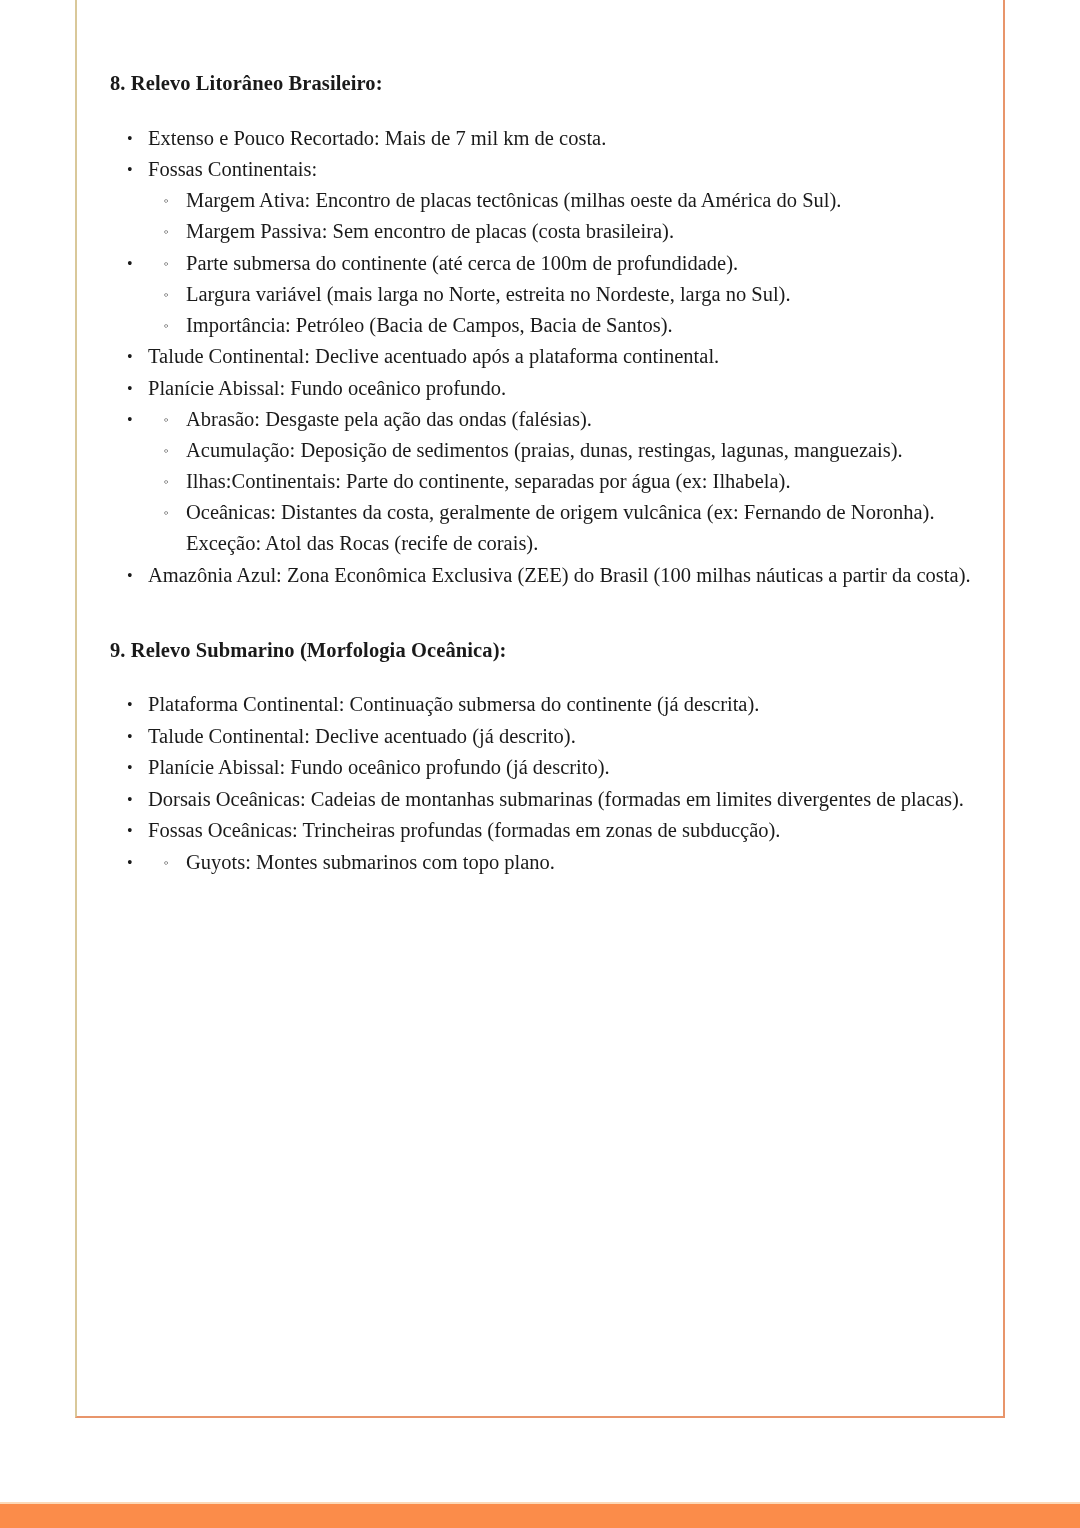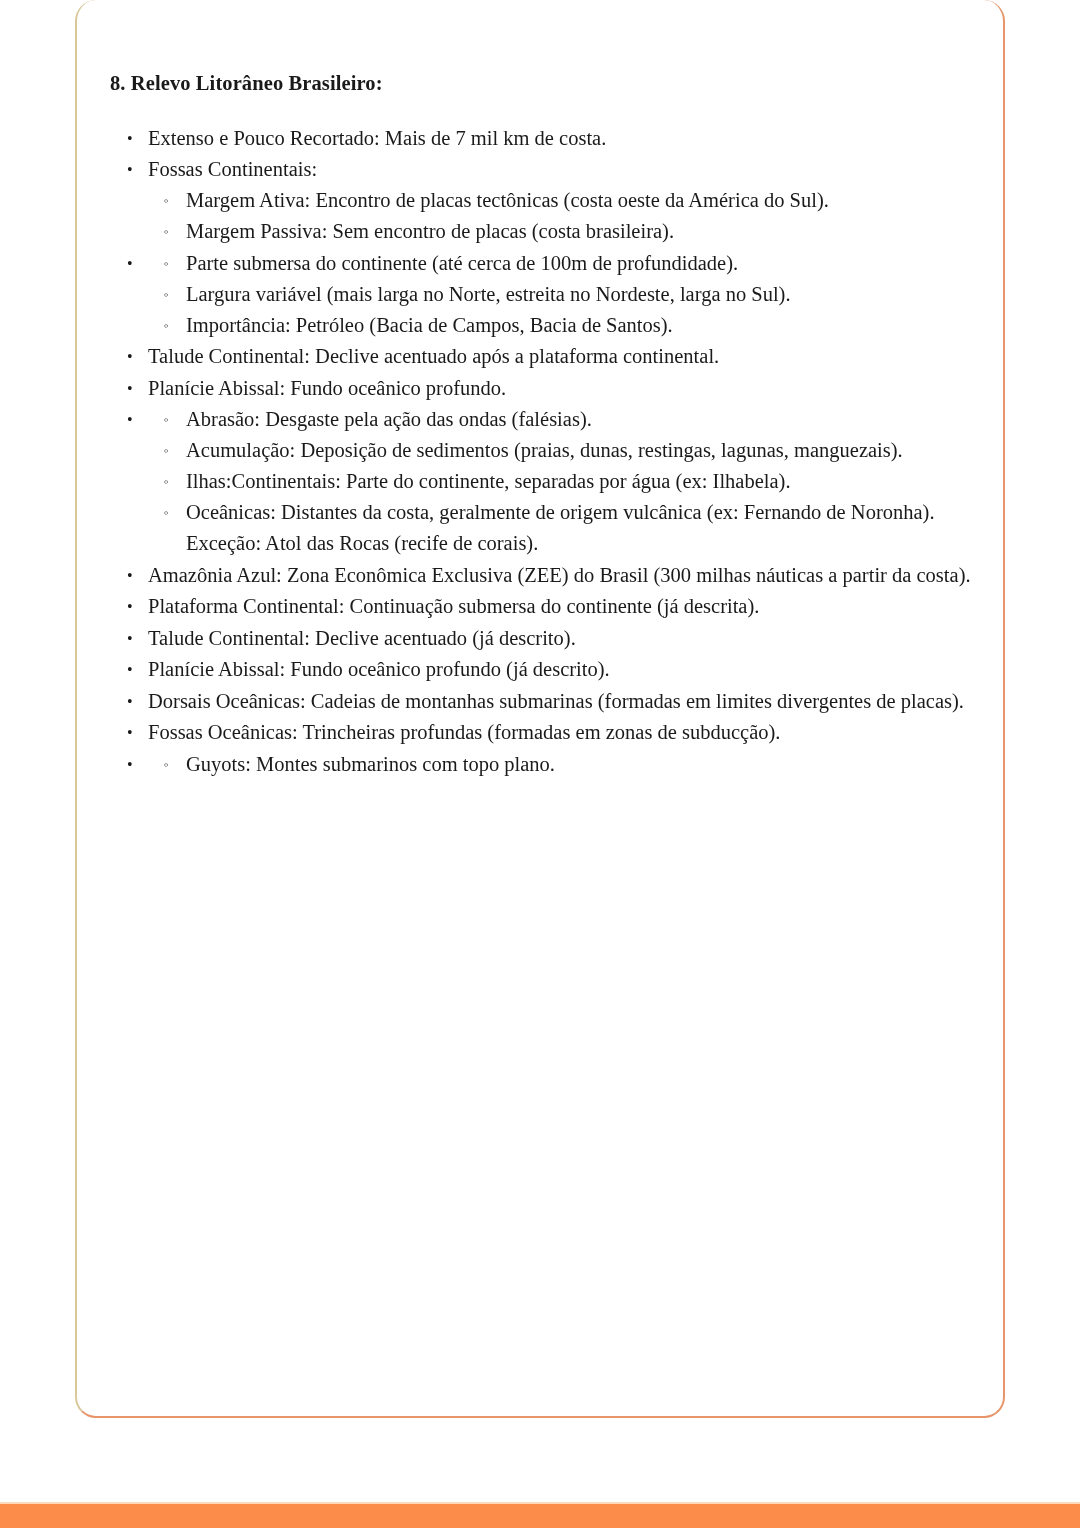--- a/index.html
+++ b/index.html
@@ -22,21 +22,20 @@
     left: 75px;
     top: 0;
     width: 930px;
     height: 1418px;
     box-sizing: border-box;
     border-left: 2px solid #d9c89a;
     border-right: 2px solid #e8956b;
     border-bottom: 2px solid #e8956b;
     border-top: none;
     background: #ffffff;
-    border-radius: 21px;
   }
 
   #content {
     position: absolute;
     left: 33px;
     top: 70px;
     width: 868px;
   }
 
   
@@ -122,21 +121,21 @@
         <li class="item">
           <span class="bullet">•</span>
           <span class="item-text">Extenso e Pouco Recortado: Mais de 7 mil km de costa.</span>
         </li>
         <li class="item">
           <span class="bullet">•</span>
           <span class="item-text">Fossas Continentais:</span>
           <ul class="lvl2">
             <li class="subitem">
               <span class="bullet">◦</span>
-              <span class="subitem-text">Margem Ativa: Encontro de placas tectônicas (costa oeste da América do Sul).</span>
+              <span class="subitem-text">Margem Ativa: Encontro de placas tectônicas (milhas oeste da América do Sul).</span>
             </li>
             <li class="subitem">
               <span class="bullet">◦</span>
               <span class="subitem-text">Margem Passiva: Sem encontro de placas (costa brasileira).</span>
             </li>
           </ul>
         </li>
         <li class="item">
           <span class="bullet">•</span>
           <ul class="lvl2">
@@ -178,23 +177,24 @@
               <span class="subitem-text">Ilhas:Continentais: Parte do continente, separadas por água (ex: Ilhabela).</span>
             </li>
             <li class="subitem">
               <span class="bullet">◦</span>
               <span class="subitem-text">Oceânicas: Distantes da costa, geralmente de origem vulcânica (ex: Fernando de Noronha). Exceção: Atol das Rocas (recife de corais).</span>
             </li>
           </ul>
         </li>
         <li class="item">
           <span class="bullet">•</span>
-          <span class="item-text">Amazônia Azul: Zona Econômica Exclusiva (ZEE) do Brasil (300 milhas náuticas a partir da costa).</span>
+          <span class="item-text">Amazônia Azul: Zona Econômica Exclusiva (ZEE) do Brasil (100 milhas náuticas a partir da costa).</span>
         </li>
       </ul>
+      <div class="section-heading second">9. Relevo Submarino (Morfologia Oceânica):</div>
       <ul class="lvl1">
         <li class="item">
           <span class="bullet">•</span>
           <span class="item-text">Plataforma Continental: Continuação submersa do continente (já descrita).</span>
         </li>
         <li class="item">
           <span class="bullet">•</span>
           <span class="item-text">Talude Continental: Declive acentuado (já descrito).</span>
         </li>
         <li class="item">

